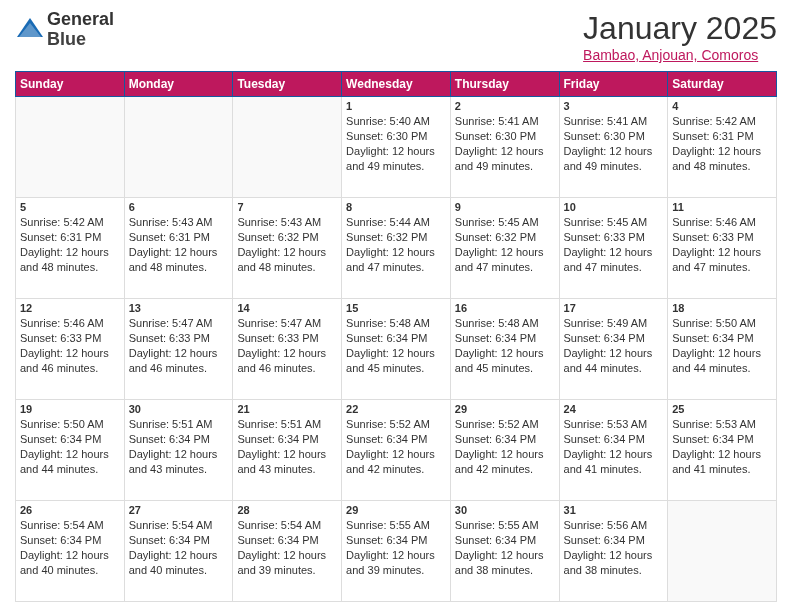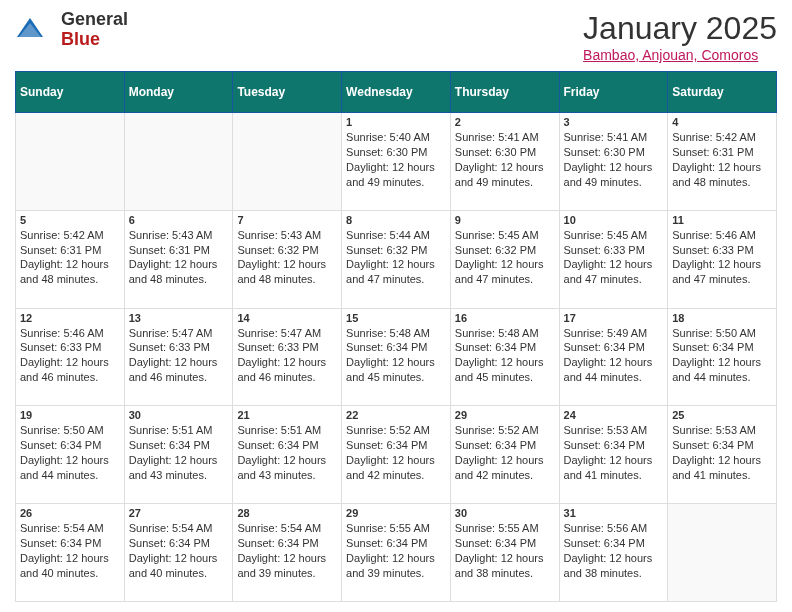--- a/index.html
+++ b/index.html
@@ -19,36 +19,36 @@
     }
     .header {
       display: flex;
       justify-content: space-between;
       align-items: flex-start;
       margin-bottom: 8px;
     }
     .logo {
       display: flex;
       align-items: center;
-      gap: 16px;
+      gap: 2px;
     }
     .logo-text {
       display: flex;
       flex-direction: column;
       line-height: 1.1;
     }
     .logo-general {
       font-size: 18px;
       font-weight: bold;
       color: #333;
     }
     .logo-blue {
       font-size: 18px;
       font-weight: bold;
-      color: #b91c1c;
+      color: #404040;
     }
     .logo-icon {
       width: 30px;
       height: 30px;
     }
     .title-block {
       text-align: left;
     }
     .main-title {
       font-size: 32px;
@@ -61,25 +61,25 @@
       text-decoration: underline;
     }
     .calendar {
       flex: 1;
       border: 1px solid #ccc;
       border-collapse: collapse;
       width: 100%;
       table-layout: fixed;
     }
     .calendar th {
-      background: #0f766e;
+      background: #be185d;
       color: #fff;
       font-size: 12px;
       font-weight: bold;
-      padding: 13px 4px;
+      padding: 5px 4px;
       text-align: left;
       border: 1px solid #1558a0;
     }
     .calendar td {
       vertical-align: top;
       padding: 3px 4px;
       font-size: 9.5px;
       color: #333;
       border: 1px solid #ddd;
       height: 78px;

